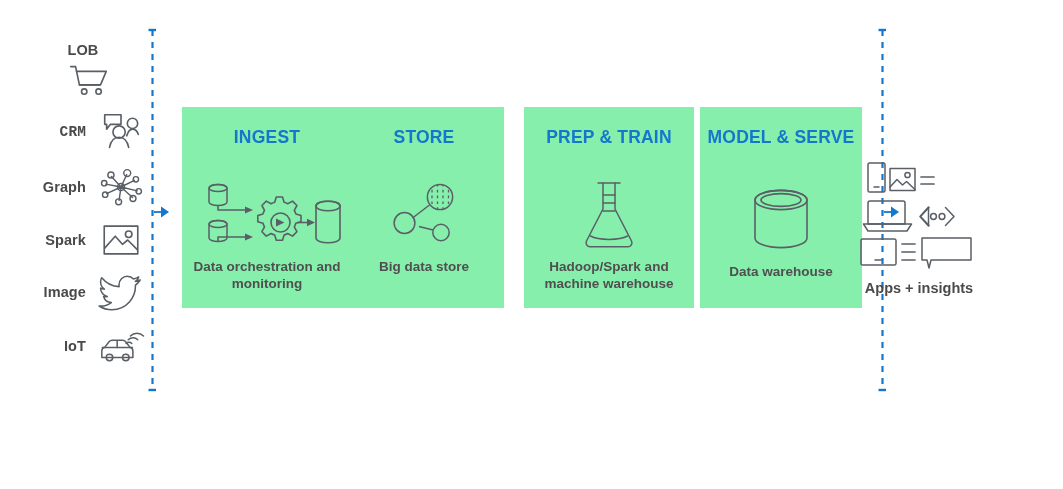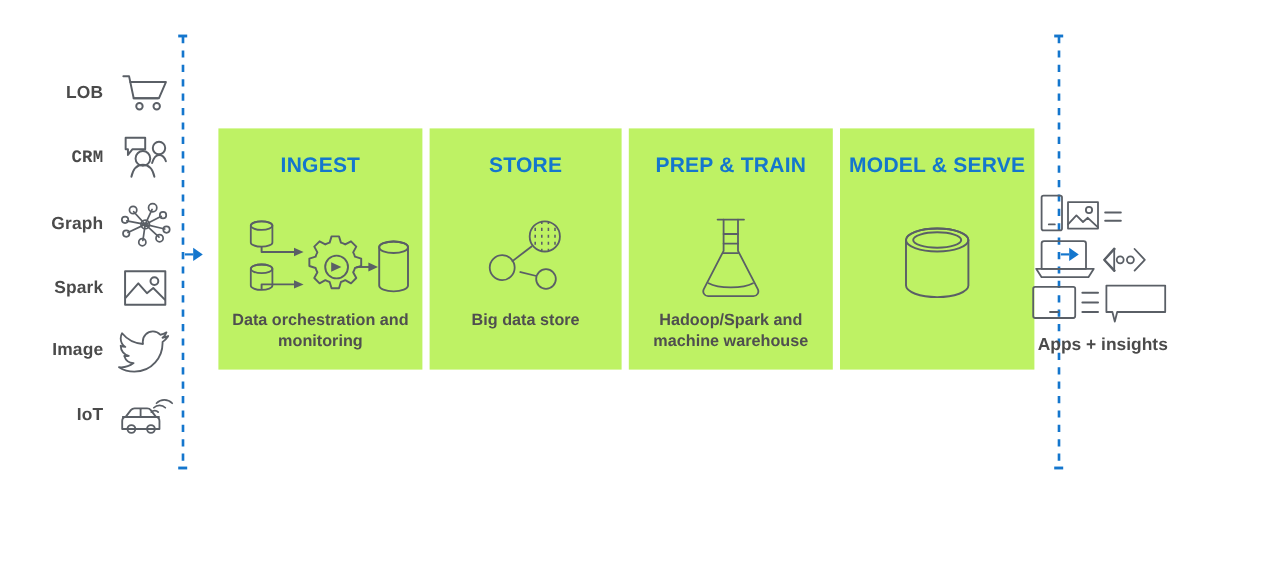--- a/index.html
+++ b/index.html
@@ -74,21 +74,21 @@
     height: 362px;
   }
   .rail.left  { left: 147px; }
   .rail.right { left: 877px; }
 
   
   .panel {
     position: absolute;
     top: 107px;
     height: 201px;
-    background: #bef264;
+    background: #86efac;
   }
   .panel-title {
     position: absolute;
     left: 6px;
     right: 6px;
     top: 19px;
     text-align: center;
     color: #1476cd;
     font-size: 17.5px;
     font-weight: bold;
@@ -135,21 +135,21 @@
 
   svg { display: block; overflow: visible; }
 </style>
 </head>
 <body>
 
 <div class="stage">
 
   <div>
 
-    <div class="source-row" style="top:52px;">
+    <div class="source-row" style="top:52px;flex-direction:column;">
       <span class="source-label">LOB</span>
       <svg class="source-icon" viewBox="0 0 48 48">
         <g fill="none" stroke="#5a5f66" stroke-width="1.7" stroke-linecap="round" stroke-linejoin="round">
           <path d="M5 9 h5 l4 19 h21"></path>
           <path d="M11 14 h31 l-6 14 h-22"></path>
           <circle cx="19" cy="35" r="2.8"></circle>
           <circle cx="34" cy="35" r="2.8"></circle>
         </g>
       </svg>
     </div>
@@ -278,21 +278,21 @@
 
         <g fill="none" stroke="#5a5f66" stroke-width="1.6" stroke-linejoin="round">
           <path d="M113 27 a12 4.8 0 0 1 24 0 v32 a12 4.8 0 0 1 -24 0 z"></path>
           <ellipse cx="125" cy="27" rx="12" ry="4.8"></ellipse>
         </g>
       </svg>
     </div>
     <div class="panel-caption">Data orchestration and monitoring</div>
   </div>
 
-  <div class="panel" style="left:358px; width:160px;">
+  <div class="panel" style="left:344px; width:160px;">
     <div class="panel-title">STORE</div>
     <div class="panel-icon">
       <svg width="72" height="72" viewBox="0 0 72 72">
         <defs>
           <clipPath id="dotclip">
               <circle cx="52" cy="18" r="12.6"></circle>
             </clipPath>
         </defs>
         <g fill="none" stroke="#5a5f66" stroke-width="1.5">
           <path d="M24.5 39 L41.5 26"></path>
@@ -333,20 +333,21 @@
     <div class="panel-title">MODEL &amp; SERVE</div>
     <div class="panel-icon" style="top:80px;">
       <svg width="64" height="66" viewBox="0 0 64 66">
         <g fill="none" stroke="#5a5f66" stroke-width="1.6" stroke-linejoin="round">
           <path d="M6 13 a26 9.6 0 0 1 52 0 v38 a26 9.6 0 0 1 -52 0 z"></path>
           <ellipse cx="32" cy="13" rx="26" ry="9.6"></ellipse>
           <ellipse cx="32" cy="13" rx="20" ry="6.4"></ellipse>
         </g>
       </svg>
     </div>
+    <div class="panel-caption" style="top:156px;">Data warehouse</div>
   </div>
 
   <div class="rail right">
     <svg width="26" height="362" viewBox="0 0 26 362">
       <path d="M1.5 1 H9" stroke="#1476cd" stroke-width="2.4" stroke-linecap="butt"></path>
       <path d="M5.5 1 V360" stroke="#1476cd" stroke-width="2.2" stroke-dasharray="6 6"></path>
       <path d="M1.5 361 H9" stroke="#1476cd" stroke-width="2.4" stroke-linecap="butt"></path>
       <path d="M7 183 H14" stroke="#1476cd" stroke-width="1.8"></path>
       <path d="M14 177.5 L22 183 L14 188.5 Z" fill="#1476cd"></path>
     </svg>

